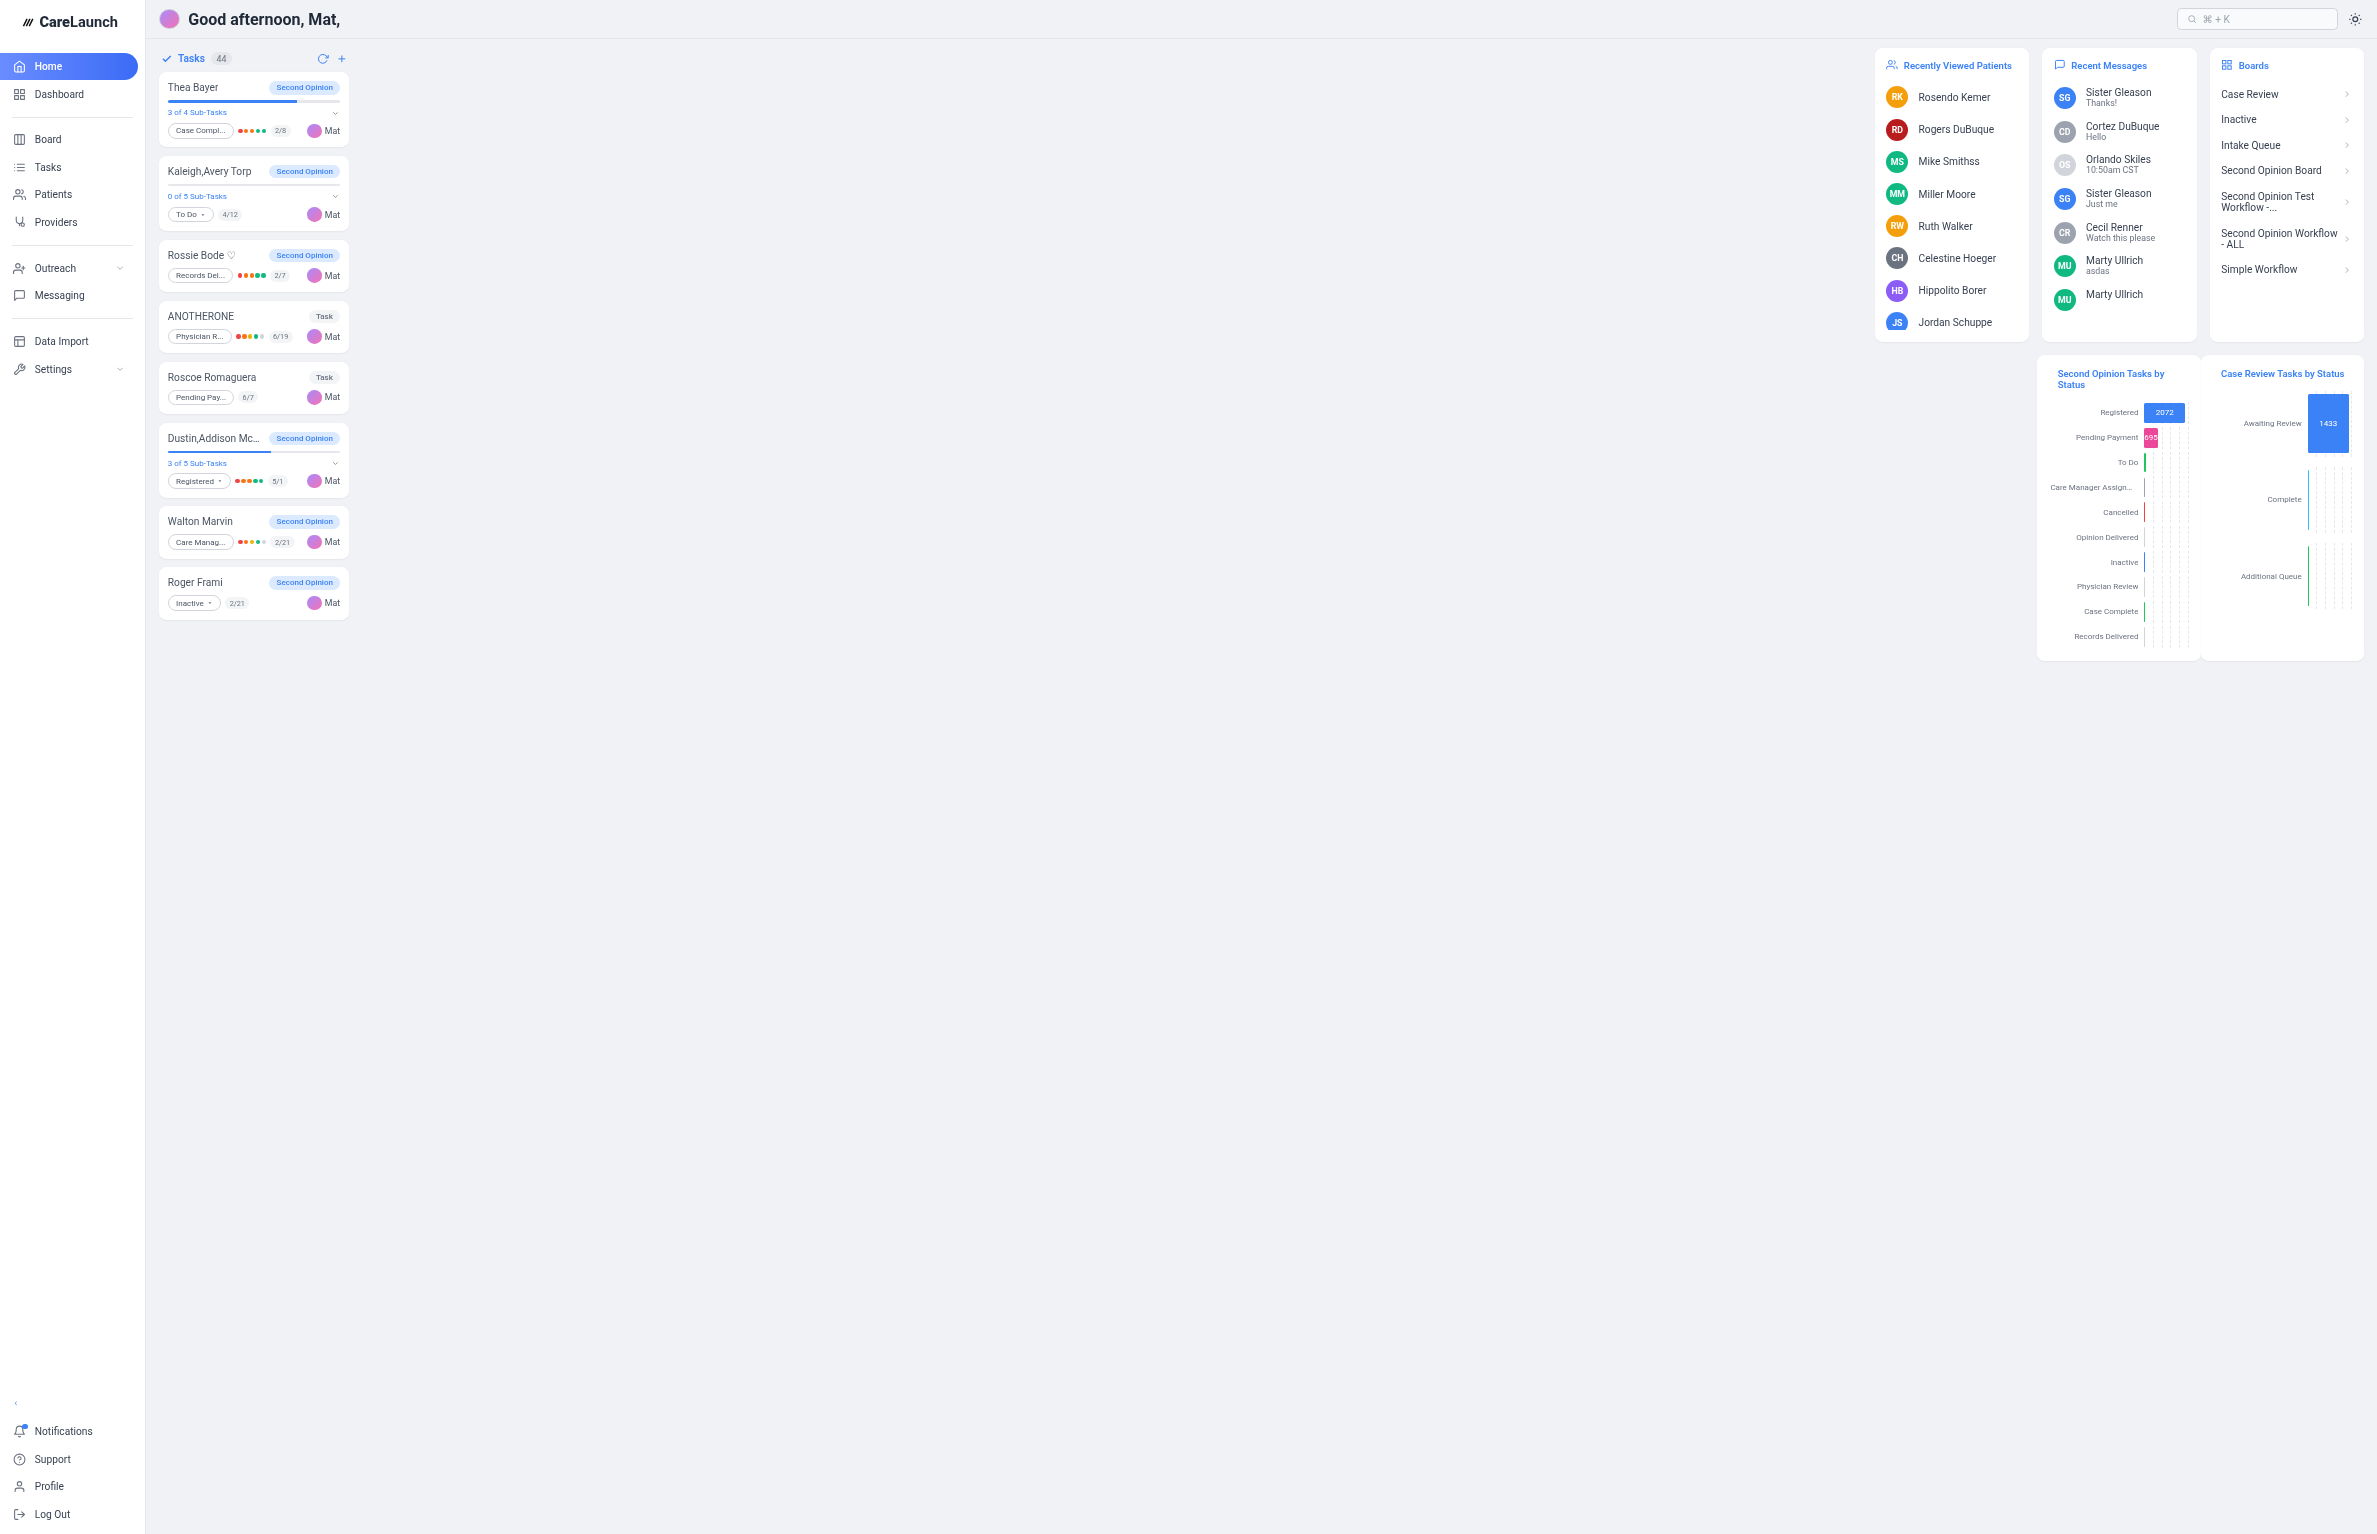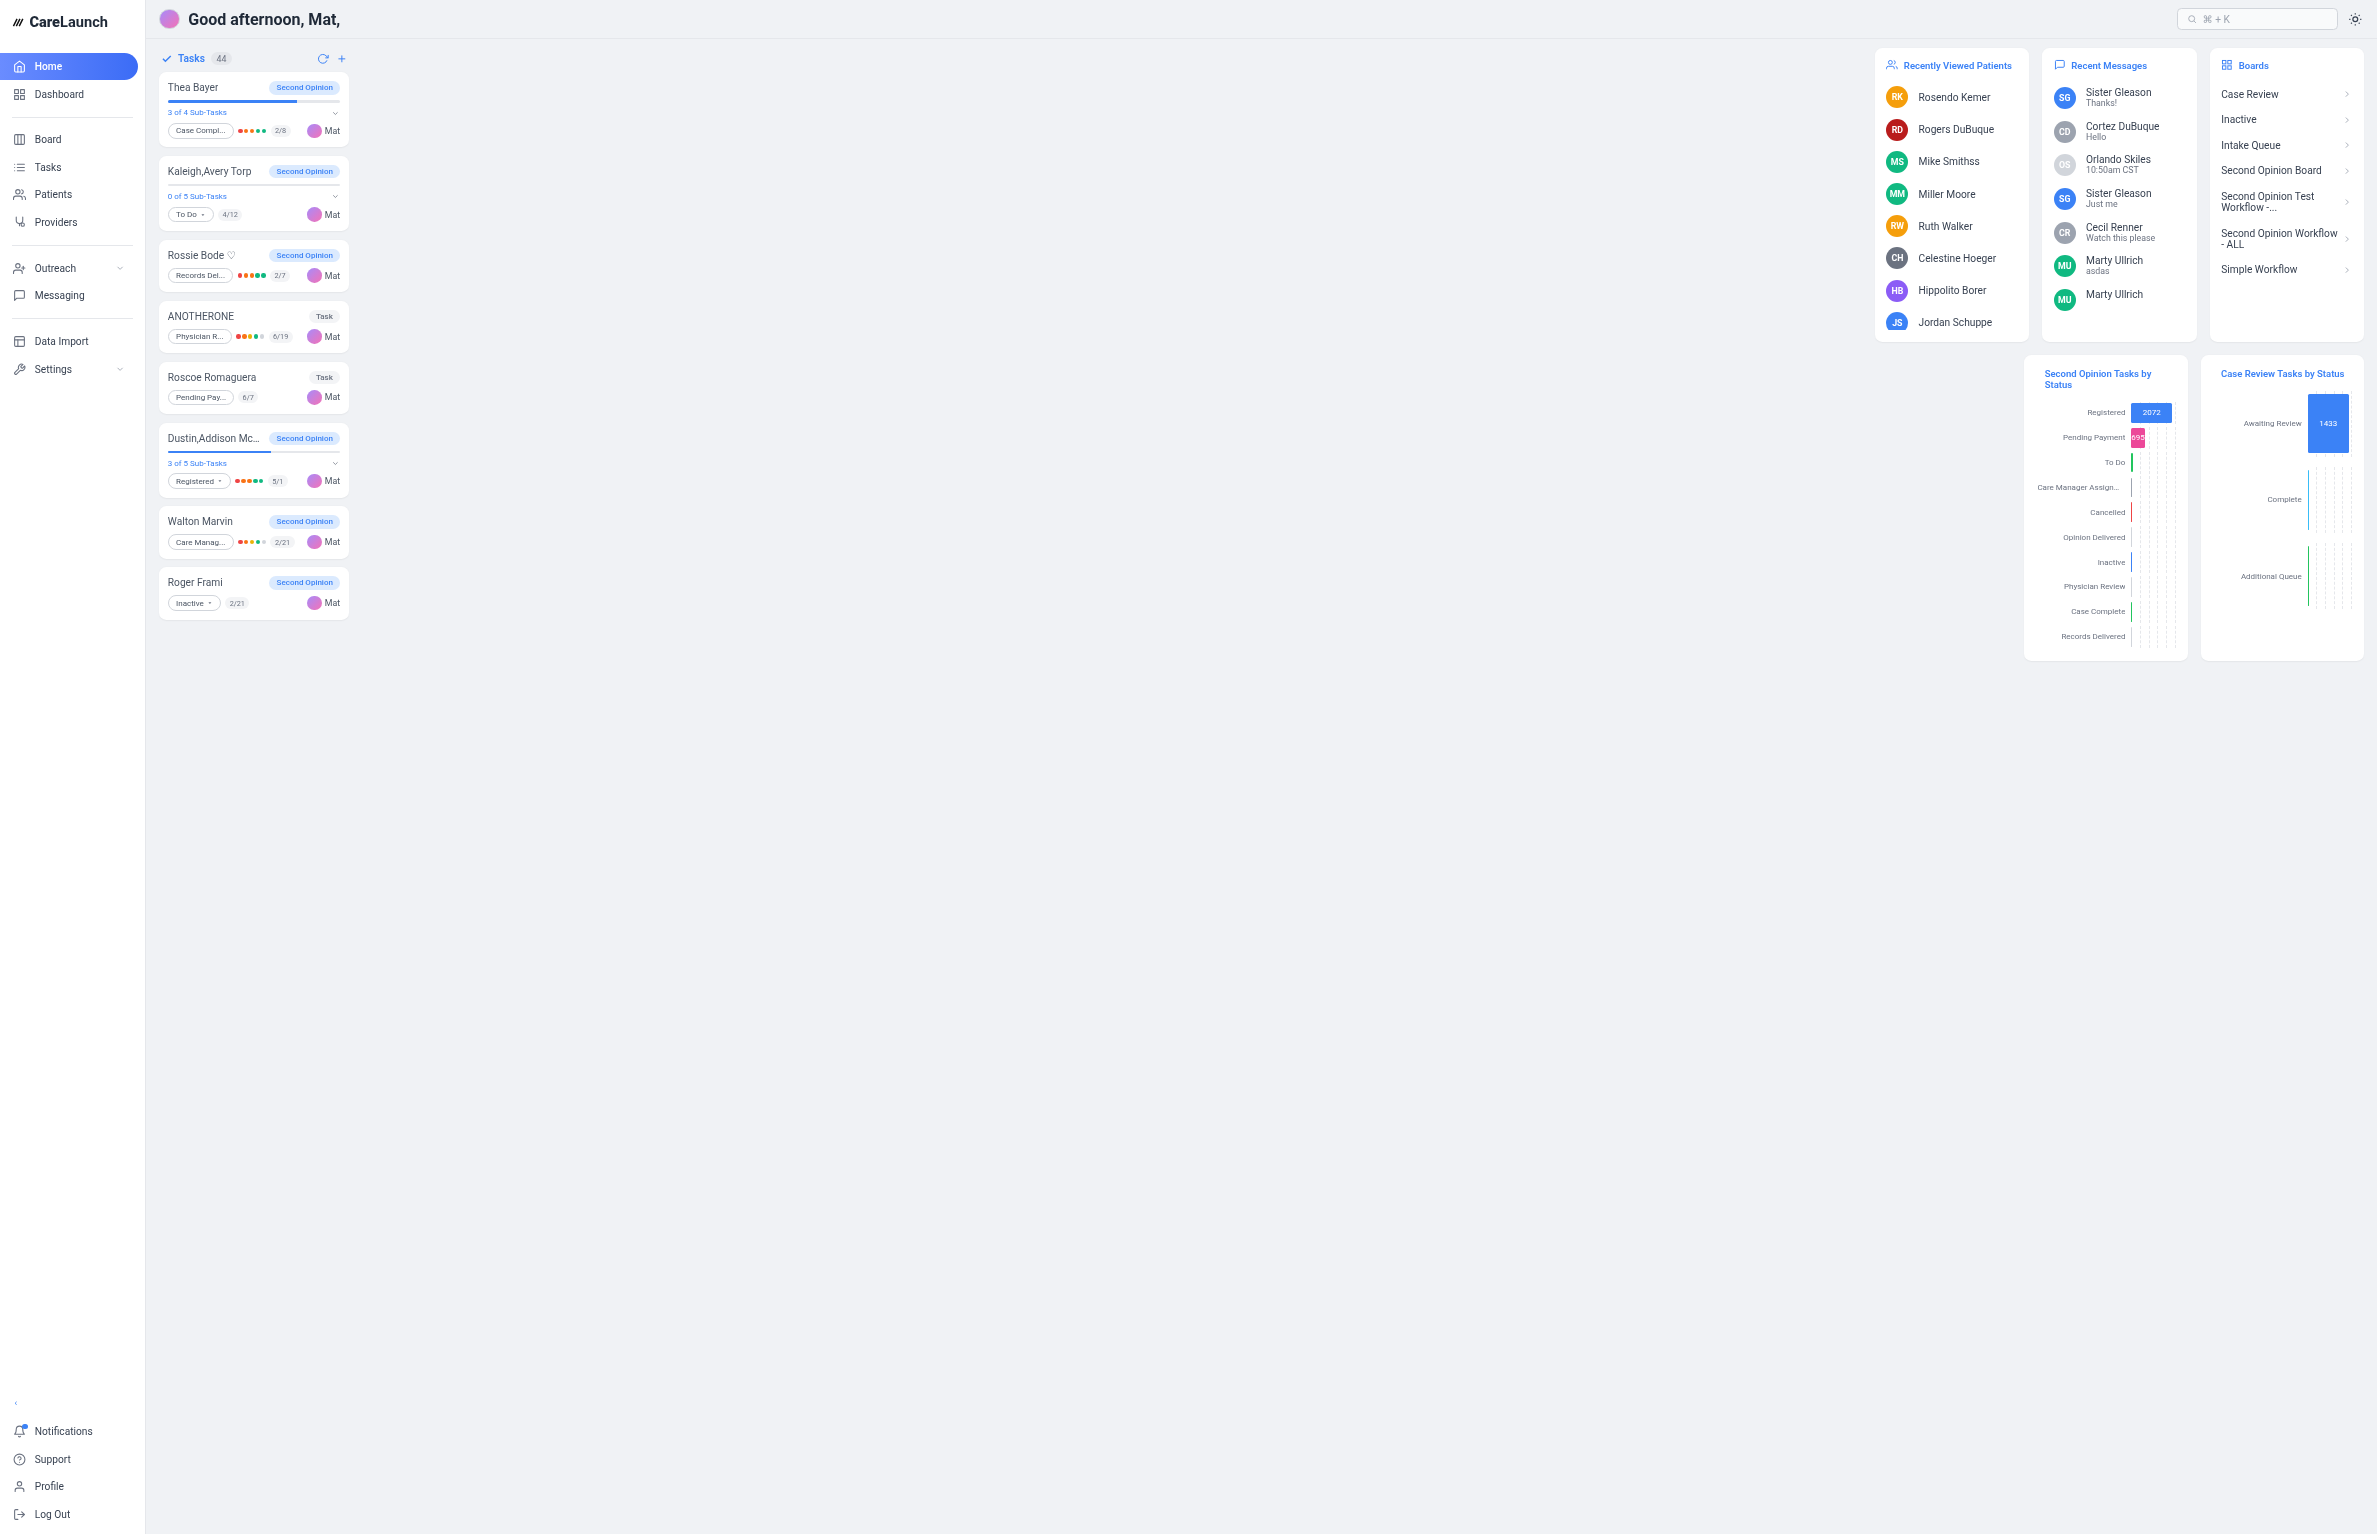--- a/index.html
+++ b/index.html
@@ -1,19 +1,19 @@
 <!DOCTYPE html>
 <html style="font-size:11.7px"><head>
 <meta charset="utf-8">
 <style>
 * { box-sizing: border-box; margin: 0; padding: 0; }
 body { font-family: -apple-system, BlinkMacSystemFont, "Segoe UI", Roboto, sans-serif; background: #f0f2f5; color: #1f2937; font-size: 10.2px; }
 .app { display: flex; height: 100vh; }
 .sidebar { width: 146px; background: #fff; border-right: 0.7px solid #e5e7eb; display: flex; flex-direction: column; }
-.logo { padding: 13px 12px; font-size: 14.6px; font-weight: 700; display: flex; align-items: center; gap: 4.4px; }
+.logo { padding: 13px 22px; font-size: 14.6px; font-weight: 700; display: flex; align-items: center; gap: 4.4px; }
 .logo-icon { display: inline-block; }
 .nav { flex: 1; overflow-y: auto; padding: 5.8px 0; }
 .nav-group { padding: 2.9px 0; }
 .nav-divider { height: 0.7px; background: #e5e7eb; margin: 5.8px 11.7px; }
 .nav-item { display: flex; align-items: center; gap: 8.8px; padding: 7.3px 13px; cursor: pointer; color: #374151; font-size: 10.2px; border-radius: 0 17.5px 17.5px 0; margin-right: 7.3px; }
 .nav-item.active { background: linear-gradient(90deg, #6a8cff, #3b6cf6); color: #fff; font-weight: 500; }
 .nav-item .chev { margin-left: auto; color: #9ca3af; }
 .nav-icon { width: 13px; height: 13px; display: flex; align-items: center; justify-content: center; }
 .collapse-btn { padding: 5.8px 14.6px; }
 .collapse-btn span { color: #3b82f6; font-size: 8.8px; cursor: pointer; }
@@ -57,21 +57,21 @@
 .patient-list, .msg-list { max-height: 249px; overflow: hidden; }
 .patient-item { display: flex; align-items: center; gap: 10.2px; padding: 5.1px 0; cursor: pointer; }
 .p-avatar { width: 22px; height: 22px; border-radius: 50%; display: flex; align-items: center; justify-content: center; font-size: 8.8px; font-weight: 700; color: #fff; flex-shrink: 0; }
 .p-name { color: #374151; font-size: 10.2px; }
 .msg-item { display: flex; gap: 10.2px; padding: 5.8px 0; cursor: pointer; }
 .msg-body .from { color: #374151; font-size: 10.2px; }
 .msg-body .preview { color: #6b7280; font-size: 8.8px; }
 .board-list { display: flex; flex-direction: column; }
 .board-item { display: flex; align-items: center; justify-content: space-between; padding: 7.3px 0; cursor: pointer; color: #374151; }
 .board-item .arr { color: #9ca3af; }
-.charts-row { display: flex; gap: 13px; }
+.charts-row { display: flex; }
 .chart-panel { background: #fff; border-radius: 7.3px; padding: 13px; flex: 1; box-shadow: 0 0.7px 1.5px rgba(0,0,0,0.05); }
 .chart-title { color: #3b82f6; font-weight: 600; font-size: 9.5px; margin-bottom: 11.7px; padding-left: 7.3px; }
 .hbar-chart { display: flex; flex-direction: column; gap: 2.9px; }
 .hbar-row { display: flex; align-items: center; gap: 5.8px; height: 22px; }
 .hbar-label { width: 88px; text-align: right; font-size: 8px; color: #6b7280; overflow: hidden; text-overflow: ellipsis; white-space: nowrap; flex-shrink: 0; }
 .hbar-track { flex: 1; height: 100%; position: relative; padding-left: 18px; }
 .hbar-fill { position: absolute; left: 0; top: 5%; height: 90%; border-radius: 1.5px; display: flex; align-items: center; justify-content: center; color: #fff; font-size: 8px; }
 .grid-line { position: absolute; top: 0; bottom: 0; width: 0.7px; border-left: 0.7px dashed #e5e7eb; }
 .notif-dot { position: absolute; width: 5.1px; height: 5.1px; background: #3b82f6; border-radius: 50%; top: -1.5px; right: -1.5px; }
 .icon-wrap { position: relative; }

